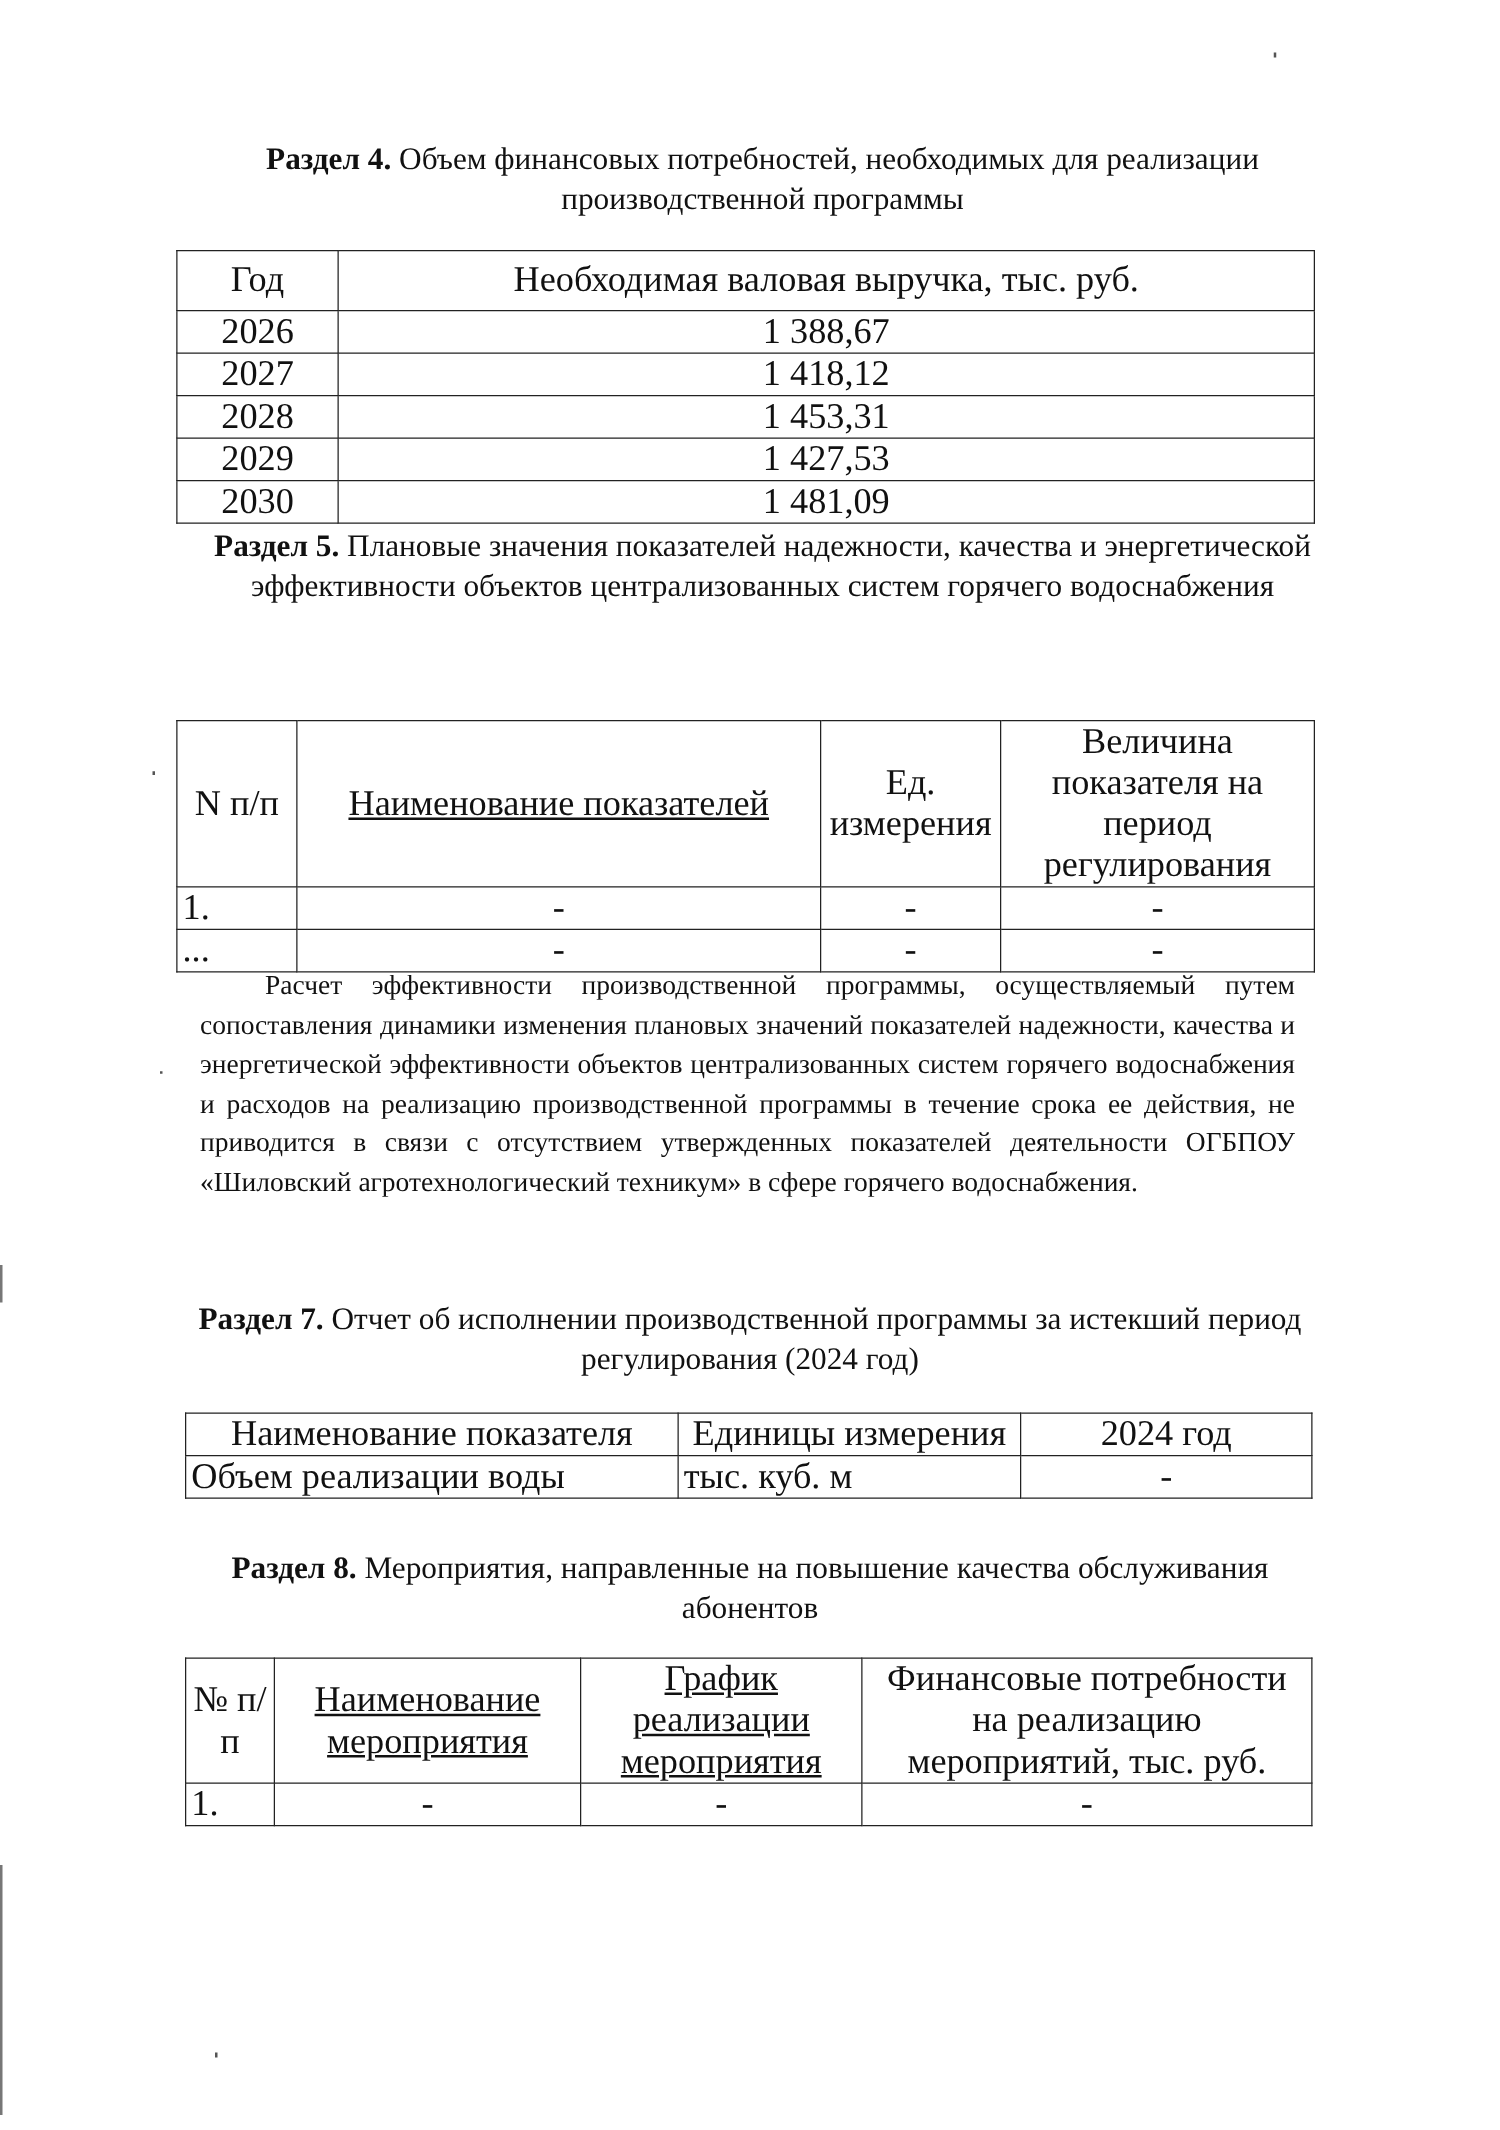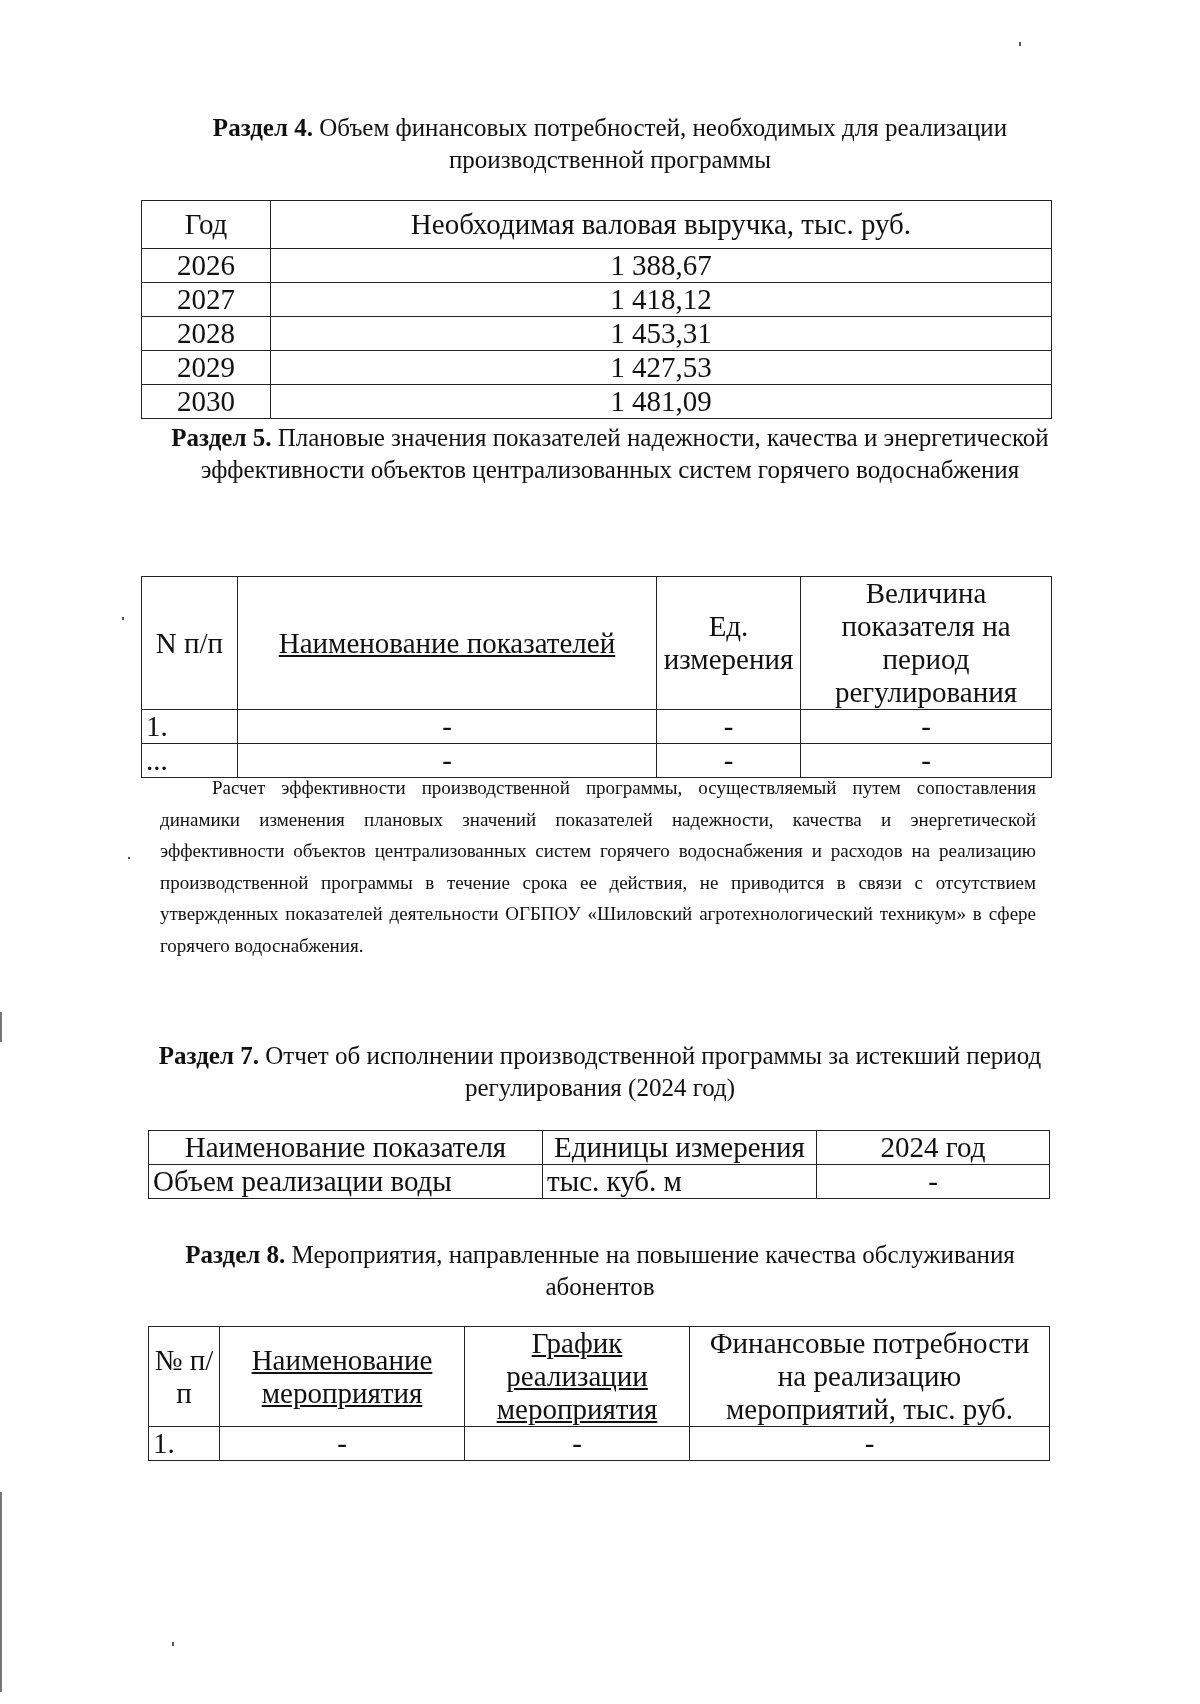--- a/index.html
+++ b/index.html
@@ -6,21 +6,21 @@
   body { width: 1200px; height: 1704px; position: relative; overflow: hidden;
          font-family: "Liberation Serif", "DejaVu Serif", serif; color: #111; }
   .page { position: absolute; left: 0; top: 12px; width: 1200px; height: 1704px; }
   .heading { position: absolute; left: 150px; width: 900px; text-align: center;
              font-size: 25px; line-height: 32px; }
   .heading b { font-weight: bold; }
   table { position: absolute; border-collapse: collapse; font-size: 29px; }
   td, th { border: 1.5px solid #222; font-weight: normal; padding: 0 4px; vertical-align: middle; }
   .c { text-align: center; }
   .l { text-align: left; }
-  .para { position: absolute; left: 174px; width: 950px; font-size: 19px; line-height: 31.5px;
+  .para { position: absolute; left: 174px; width: 950px; font-size: 22px; line-height: 31.5px;
           text-align: justify; text-indent: 52px; }
   .speck { position: absolute; background: #555; }
   .edge { position: absolute; left: 0; width: 2px; background: #777; }
 </style>
 </head>
 <body>
 
 <div class="page">
 
   <div class="heading" style="top:100px; left:170px; width:880px;">

